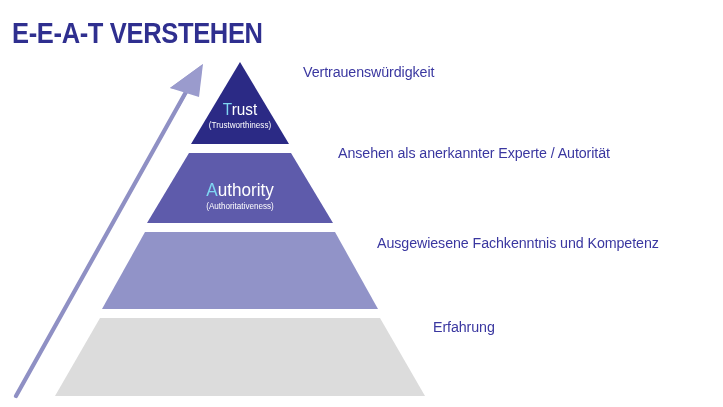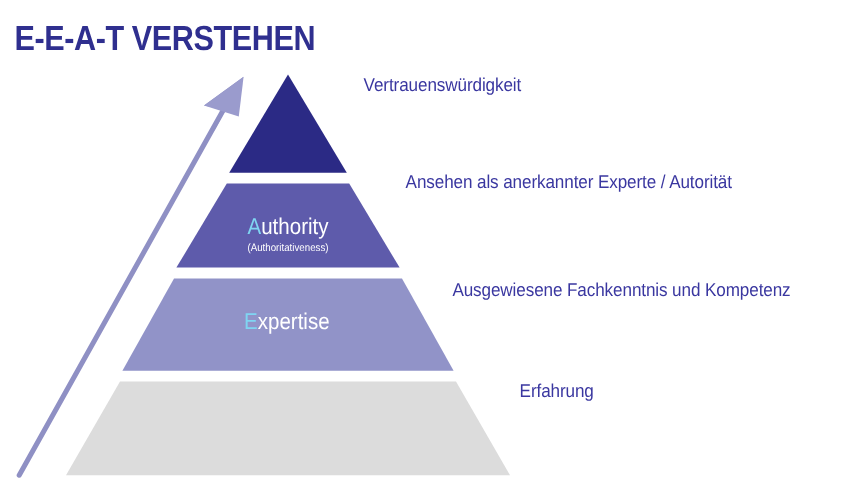--- a/index.html
+++ b/index.html
@@ -135,33 +135,34 @@
 
     <polygon points="240,62 289,144 191,144" fill="#2b2a85"></polygon>
 
     <polygon points="189,153 291,153 333,223 147,223" fill="#5e5bab"></polygon>
 
     <polygon points="145,232 335,232 378,309 102,309" fill="#9193c8"></polygon>
 
     <polygon points="100,318 380,318 425,396 55,396" fill="#dcdcdc"></polygon>
   </svg>
 
+  <div class="tier-label" id="label-trust">
+    <span class="tier-main">
+      <span class="cap">T</span><span class="rest-light">rust</span>
+    </span>
+    <span class="tier-sub">(Trustworthiness)</span>
+  </div>
 
   <div class="tier-label" id="label-authority">
     <span class="tier-main">
       <span class="cap">A</span><span class="rest-light">uthority</span>
     </span>
     <span class="tier-sub">(Authoritativeness)</span>
   </div>
 
-  <div class="tier-label" id="label-expertise">
-    <span class="tier-main">
-      <span class="cap">E</span><span class="rest-light">xpertise</span>
-    </span>
-  </div>
 
 
   <div class="annotation" id="anno-trust">Vertrauenswürdigkeit</div>
 
   <div class="annotation" id="anno-authority">Ansehen als anerkannter Experte / Autorität</div>
 
   <div class="annotation" id="anno-expertise">Ausgewiesene Fachkenntnis und Kompetenz</div>
 
   <div class="annotation" id="anno-experience">Erfahrung</div>
 

